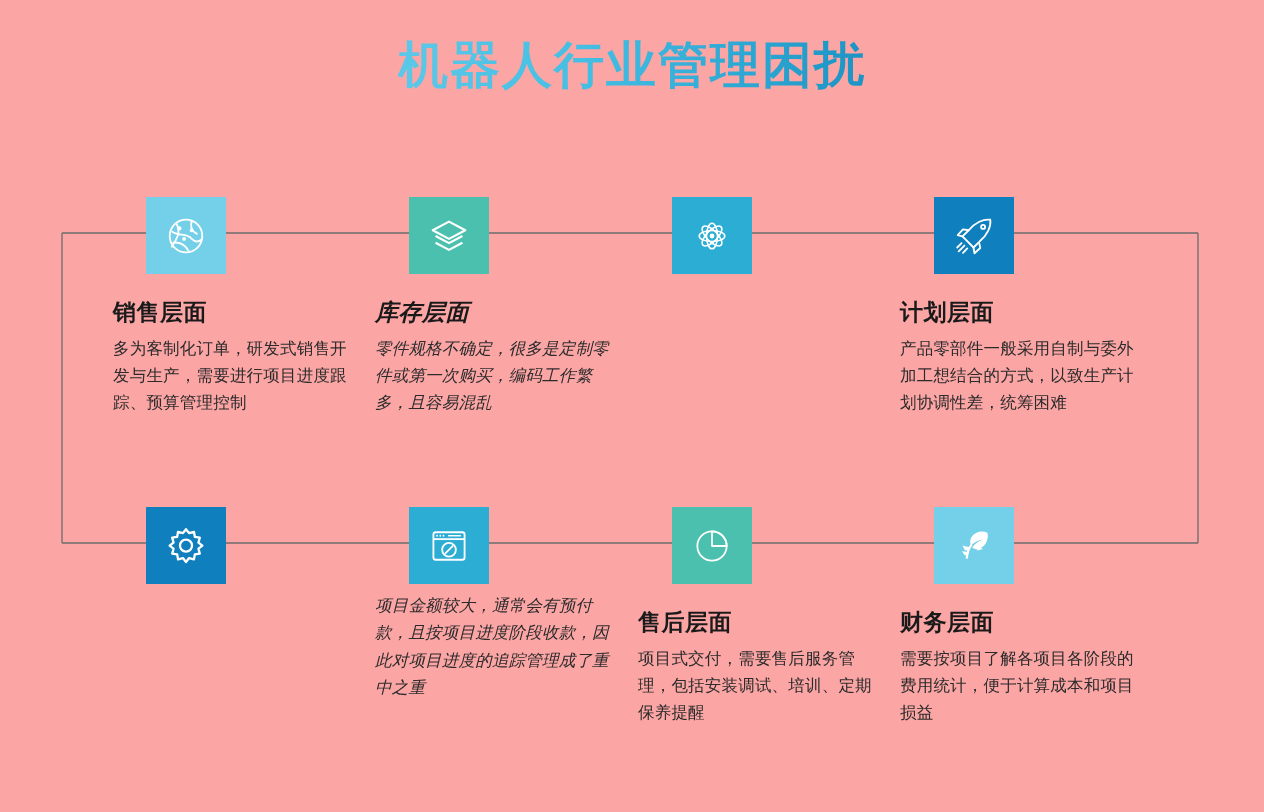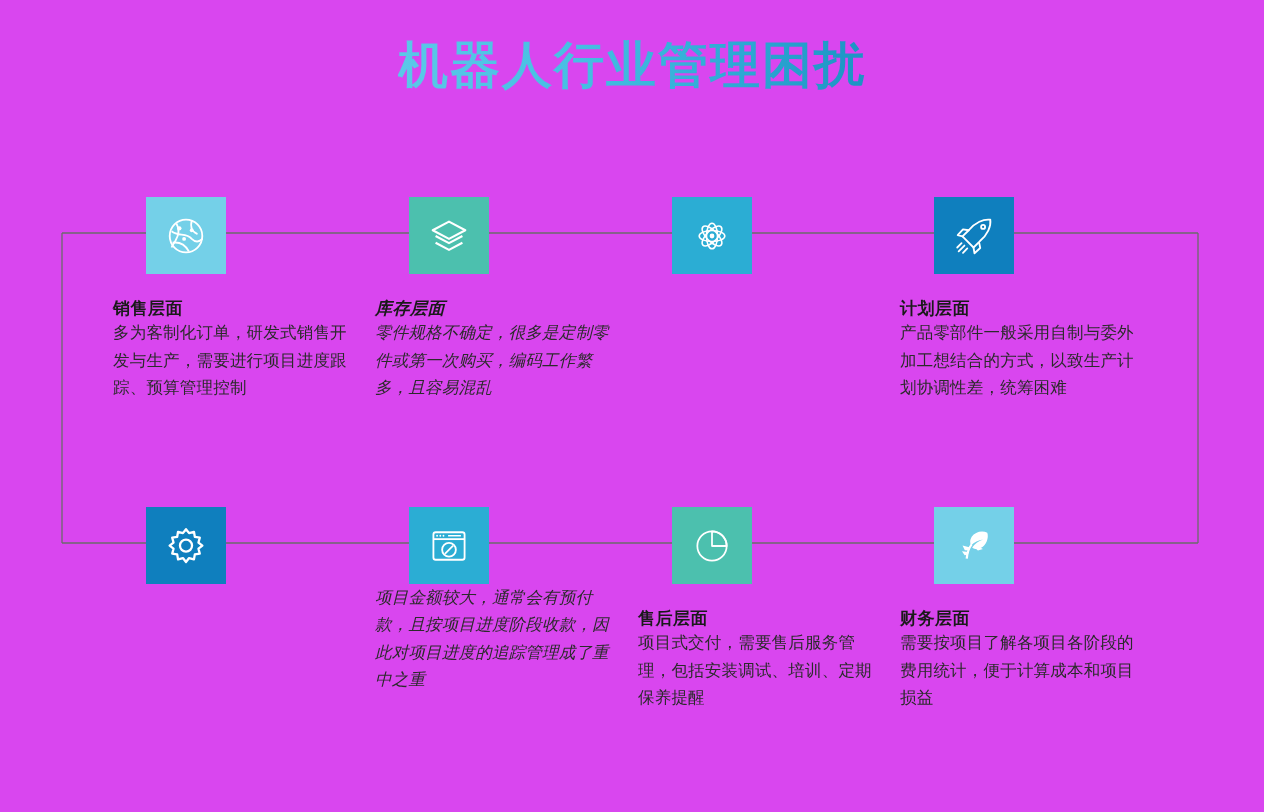--- a/index.html
+++ b/index.html
@@ -2,21 +2,21 @@
 <html><head>
 <meta charset="utf-8">
 <style>
   * { box-sizing: border-box; margin: 0; padding: 0; }
   html, body {
     width: 1264px; height: 812px;
     background: #ffffff;
     font-family: "Liberation Sans", "DejaVu Sans", sans-serif;
     overflow: hidden;
   }
-  .page { position: relative; width: 1264px; height: 812px; background: #d946ef; }
+  .page { position: relative; width: 1264px; height: 812px; background: #fca5a5; }
 
   
   .title-wrap {
     position: absolute;
     left: 0; top: 36px;
     width: 1264px;
     text-align: center;
   }
   .title {
     display: inline-block;
@@ -56,27 +56,28 @@
     justify-content: center;
   }
   .card.c1 .icon-box,
   .card.c2 .icon-box,
   .card.c3 .icon-box { margin-left: 34px; }
 
   .icon-box svg { display: block; }
 
   .card-head {
     margin-top: 25px;
-    font-size: 17px;
+    font-size: 23px;
     font-weight: bold;
     color: #1a1a1a;
     letter-spacing: 0.5px;
     line-height: 1.2;
   }
   .card-body {
+    margin-top: 8px;
     font-size: 16.5px;
     color: #2b2b2b;
     line-height: 1.66;
     letter-spacing: 0.2px;
     width: 242px;
   }
 </style>
 </head>
 <body>
 

